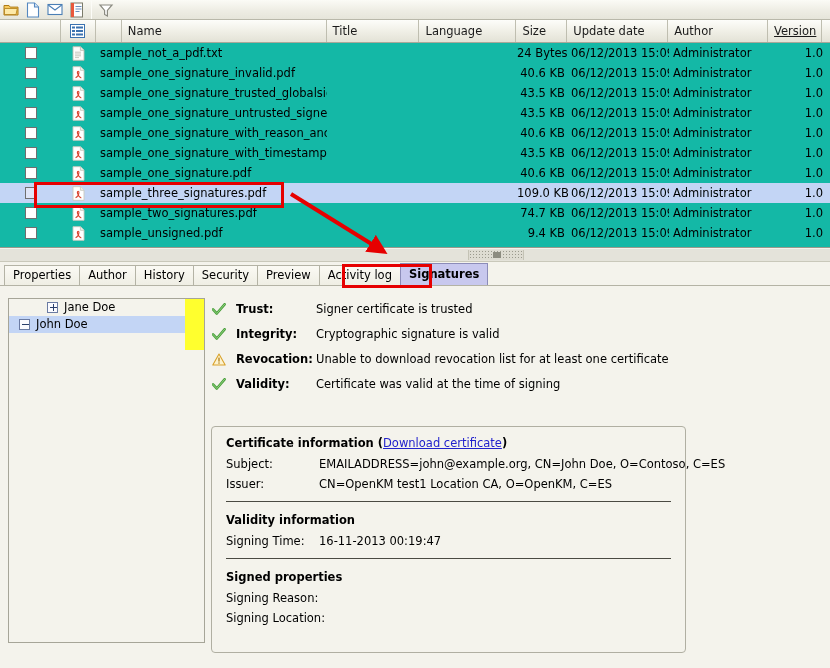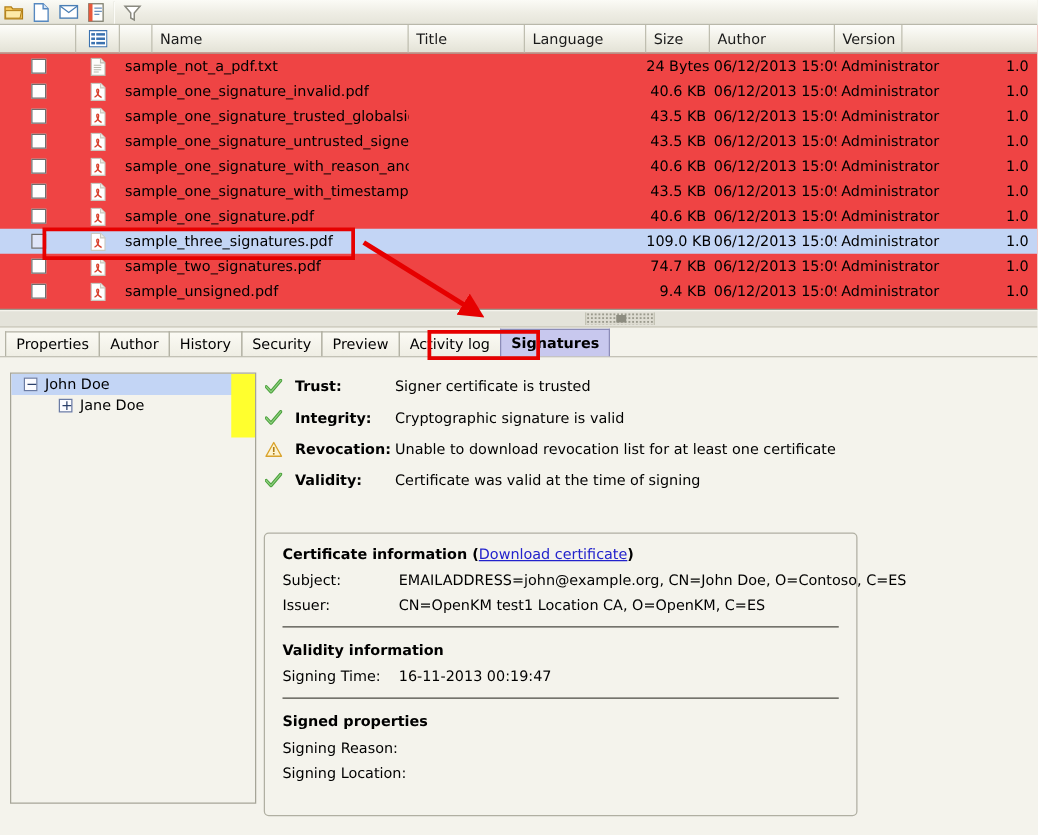--- a/index.html
+++ b/index.html
@@ -28,21 +28,21 @@
     cursor: pointer;
   }
   .tb-sep {
     width: 1px; height: 18px; margin: 0 3px;
     background: #c3c2b4; border-right: 1px solid #fcfcf8;
   }
 
   
   .filelist {
     position: absolute; left: 0; top: 20px; width: 830px; height: 228px;
-    background: #ef4444;
+    background: #14b8a6;
     border-bottom: 1px solid #9a998c;
     overflow: hidden;
   }
   .fl-header {
     display: flex; height: 23px;
     background: linear-gradient(to bottom, #fdfdfa 0%, #f0efe6 52%, #e3e2d6 100%);
     border-bottom: 1px solid #a9a89a;
   }
   .fh-cell {
     height: 22px; line-height: 21px;
@@ -55,21 +55,21 @@
   }
   .fh-cell.c-check { width: 61px; justify-content: center; padding-left: 0; }
   .fh-cell.c-icon  { width: 35px; justify-content: center; padding-left: 0; }
   .fh-cell.c-gap   { width: 26px; padding-left: 0; }
   .fh-cell.c-name  { width: 205px; }
   .fh-cell.c-title { width: 93px; }
   .fh-cell.c-lang  { width: 97px; }
   .fh-cell.c-size  { width: 51px; }
   .fh-cell.c-date  { width: 101px; }
   .fh-cell.c-auth  { width: 100px; }
-  .fh-cell.c-ver   { width: 54px; }
+  .fh-cell.c-ver   { width: 54px; text-decoration: underline; }
   .fh-cell.c-extra { width: 8px; padding-left: 0; border-right: none; }
 
   .fl-body { }
   .fl-row {
     display: flex; height: 20px; align-items: center;
     cursor: pointer;
     font-size: 11.5px;
   }
   .fl-row.selected { background: #c3d5f5; }
   .fl-cell { height: 20px; line-height: 20px; white-space: nowrap; overflow: hidden; }
@@ -287,20 +287,21 @@
           <rect x="6" y="6" width="7" height="2" fill="#3b72b0"></rect>
           <rect x="2" y="9.5" width="3" height="2" fill="#3b72b0"></rect>
           <rect x="6" y="9.5" width="7" height="2" fill="#3b72b0"></rect>
         </svg>
       </div>
       <div class="fh-cell c-gap"></div>
       <div class="fh-cell c-name">Name</div>
       <div class="fh-cell c-title">Title</div>
       <div class="fh-cell c-lang">Language</div>
       <div class="fh-cell c-size">Size</div>
+      <div class="fh-cell c-date">Update date</div>
       <div class="fh-cell c-auth">Author</div>
       <div class="fh-cell c-ver">Version</div>
       <div class="fh-cell c-extra"></div>
     </div>
     <div class="fl-body" id="fl-body">
         <div class="fl-row">
           <div class="fl-cell c-check">
             <span class="chk"></span>
           </div>
           <div class="fl-cell c-icon">
@@ -507,27 +508,27 @@
         <div class="tab active">Signatures</div>
       </div>
     <div class="tabbar-line"></div>
   </div>
 
   <div class="content">
 
     <div class="tree-panel">
       <div class="tree-yellow"></div>
       <div id="tree">
+          <div class="tree-node child">
+            <span class="tw plus"></span>
+            <span>Jane Doe</span>
+          </div>
           <div class="tree-node root sel">
             <span class="tw minus"></span>
             <span>John Doe</span>
-          </div>
-          <div class="tree-node child">
-            <span class="tw plus"></span>
-            <span>Jane Doe</span>
           </div>
         </div>
     </div>
 
     <div class="status-area" id="status-area">
         <div class="st-row">
           <div class="st-ico"><svg width="14" height="13" viewBox="0 0 14 13">
               <path d="M1 6.4 L4.8 10.5 L12.6 1.3" fill="none" stroke="#4ba03c" stroke-width="2.6" stroke-linecap="round" stroke-linejoin="round"></path>
               <path d="M1 6.4 L4.8 10.5 L12.6 1.3" fill="none" stroke="#8ed07f" stroke-width="1" stroke-linecap="round"></path>
             </svg></div>

